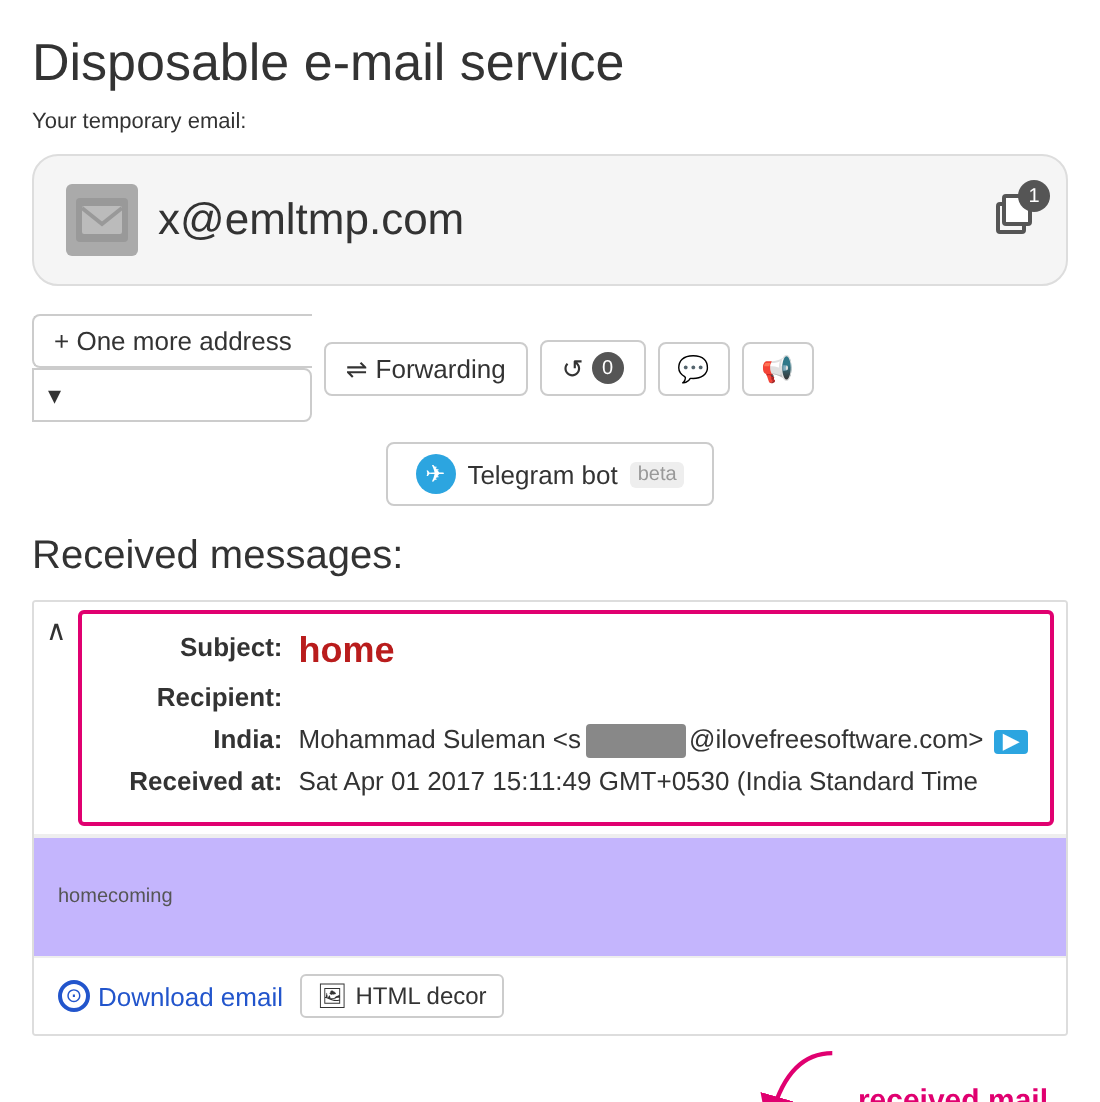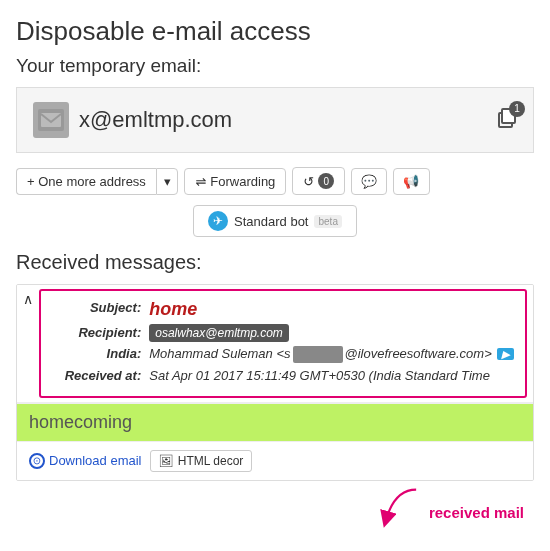--- a/index.html
+++ b/index.html
@@ -14,29 +14,29 @@
     }
 
     .page-title {
       font-size: 26px;
       font-weight: normal;
       color: #333;
       margin-bottom: 8px;
     }
 
     .temp-email-label {
-      font-size: 19px;
+      font-size: 11px;
       margin-bottom: 10px;
       color: #333;
     }
 
     .email-box {
       background: #f5f5f5;
       border: 1px solid #ddd;
-      border-radius: 0;
+      border-radius: 13px;
       padding: 14px 16px;
       display: flex;
       align-items: center;
       gap: 10px;
       margin-bottom: 14px;
     }
 
     .email-avatar {
       width: 36px;
       height: 36px;
@@ -99,20 +99,21 @@
       border-radius: 4px;
       padding: 5px 10px;
       background: #fff;
       cursor: pointer;
       font-size: 13px;
       color: #333;
     }
 
     .btn-group {
       display: inline-flex;
+      flex-direction: column;
     }
 
     .btn-group .btn:first-child {
       border-radius: 4px 0 0 4px;
       border-right: none;
     }
 
     .btn-group .btn:last-child {
       border-radius: 0 4px 4px 0;
       padding: 5px 7px;
@@ -197,21 +198,20 @@
       padding: 8px 10px;
       background: #fff;
     }
 
     .message-field {
       display: flex;
       align-items: flex-start;
       margin-bottom: 3px;
       font-size: 13px;
       line-height: 1.4;
-      font-style: italic;
     }
 
     .field-label {
       font-weight: bold;
       width: 90px;
       flex-shrink: 0;
       text-align: right;
       margin-right: 8px;
       color: #333;
     }
@@ -254,24 +254,24 @@
     .overflow-indicator {
       background: #2CA5E0;
       color: #fff;
       border-radius: 2px;
       padding: 0 4px;
       font-size: 11px;
       margin-left: 2px;
     }
 
     .message-preview {
-      padding: 8px 12px;
-      font-size: 18px;
+      padding: 24px 12px;
+      font-size: 10px;
       color: #555;
-      background: #bef264;
+      background: #c4b5fd;
       border-top: 1px solid #eee;
     }
 
     .message-actions {
       padding: 8px 12px;
       display: flex;
       align-items: center;
       gap: 8px;
       border-top: 1px solid #eee;
       background: #fff;
@@ -335,21 +335,21 @@
       right: 10px;
       top: 0;
       display: flex;
       flex-direction: row;
       align-items: center;
     }
   </style>
 </head>
 <body>
 
-<h1 class="page-title">Disposable e-mail access</h1>
+<h1 class="page-title">Disposable e-mail service</h1>
 
 <p class="temp-email-label">Your temporary email:</p>
 
 <div class="email-box">
   <div class="email-avatar">
     <svg width="26" height="22" viewBox="0 0 26 22" fill="none" xmlns="http://www.w3.org/2000/svg">
       <rect x="0" y="0" width="26" height="22" rx="2" fill="#999"></rect>
       <rect x="3" y="4" width="20" height="14" rx="1" fill="#bbb"></rect>
       <path d="M3 5 L13 13 L23 5" stroke="#999" stroke-width="2" fill="none"></path>
     </svg>
@@ -384,38 +384,37 @@
     <span>💬</span>
   </button>
   <button class="btn btn-icon-only">
     <span>📢</span>
   </button>
 </div>
 
 <div class="telegram-bar">
   <button class="telegram-btn">
     <div class="telegram-icon">✈</div>
-    <span>Standard bot</span>
+    <span>Telegram bot</span>
     <span class="beta-tag">beta</span>
   </button>
 </div>
 
 <h2 class="received-title">Received messages:</h2>
 
 <div class="messages-area">
   <div class="message-header-row">
     <span class="collapse-icon">∧</span>
     <div class="message-card">
       <div class="message-field">
         <span class="field-label">Subject:</span>
         <span class="subject-value">home</span>
       </div>
       <div class="message-field">
         <span class="field-label">Recipient:</span>
-        <span class="recipient-badge">osalwhax@emltmp.com</span>
       </div>
       <div class="message-field">
         <span class="field-label">India:</span>
         <span class="sender-value">
           <span>Mohammad Suleman &lt;s</span><span class="sender-blurred">xxxxxxx</span><span>@ilovefreesoftware.com&gt;</span>
           <span class="overflow-indicator">▶</span>
         </span>
       </div>
       <div class="message-field">
         <span class="field-label">Received at:</span>

